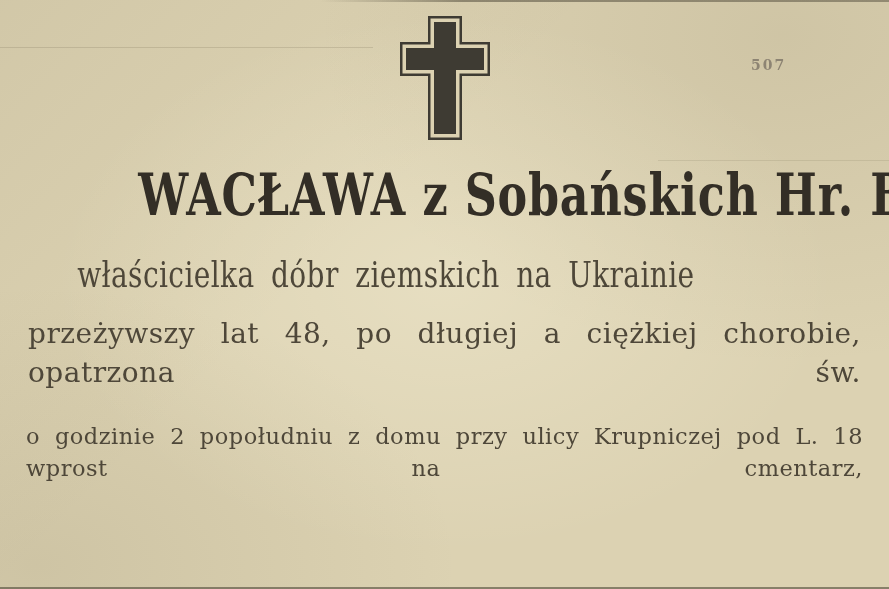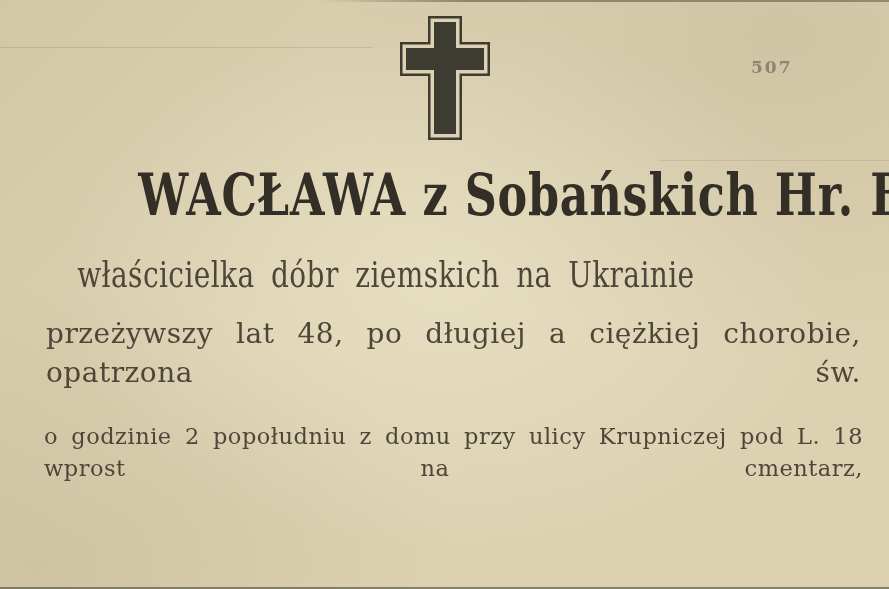--- a/index.html
+++ b/index.html
@@ -39,21 +39,21 @@
     transform: translateX(-50%);
     width: 94px; height: 128px;
   }
   .cross-wrap svg { display: block; }
   .cross-outline { fill: var(--cross, #3e3b33); stroke: var(--cross, #3e3b33); stroke-width: 12; }
   .cross-gapring { fill: var(--paper, #dcd2b2); stroke: var(--paper, #dcd2b2); stroke-width: 7; }
   .cross-body    { fill: var(--cross, #3e3b33); }
 
   .page-number {
     position: absolute; top: 57px; left: 751px;
-    font-size: 17px; font-weight: bold; letter-spacing: 2px;
+    font-size: 14px; font-weight: bold; letter-spacing: 2px;
     color: var(--page_number, #8d8473);
   }
 
   .title {
     position: absolute; top: 162px; left: 0; width: 100%;
     margin: 0; text-align: center; white-space: nowrap;
     font-size: 57px; font-weight: bold; line-height: 1.15;
     color: var(--ink_dark, #332e26);
   }
   .title .squeeze { display: inline-block; transform: scaleX(0.78); transform-origin: 50% 50%; letter-spacing: 1px; }
@@ -61,21 +61,21 @@
   .subtitle {
     position: absolute; top: 254px; left: 0; width: 100%;
     text-align: left; white-space: nowrap;
     font-size: 35px; line-height: 1.2;
     color: var(--ink, #4e4739);
   }
   .subtitle .squeeze { display: inline-block; transform: scaleX(0.80); transform-origin: 50% 50%; word-spacing: 9px; letter-spacing: 0.5px; }
 
   .para { position: absolute; color: var(--ink, #4e4739); }
   .para .line { letter-spacing: 0.5px; }
-  .para .line.just   { text-align: justify; text-align-last: justify; margin-left: 18px; }
+  .para .line.just   { text-align: justify; text-align-last: justify; }
   .para .line.center { text-align: center; }
 
   .obituary {
     top: 314px; left: 28px; right: 28px;
     font-size: 28px; line-height: 39px; word-spacing: 5px;
   }
   .invitation {
     top: 421px; left: 26px; right: 26px;
     font-size: 22.5px; line-height: 31.5px; word-spacing: 4px;
   }

